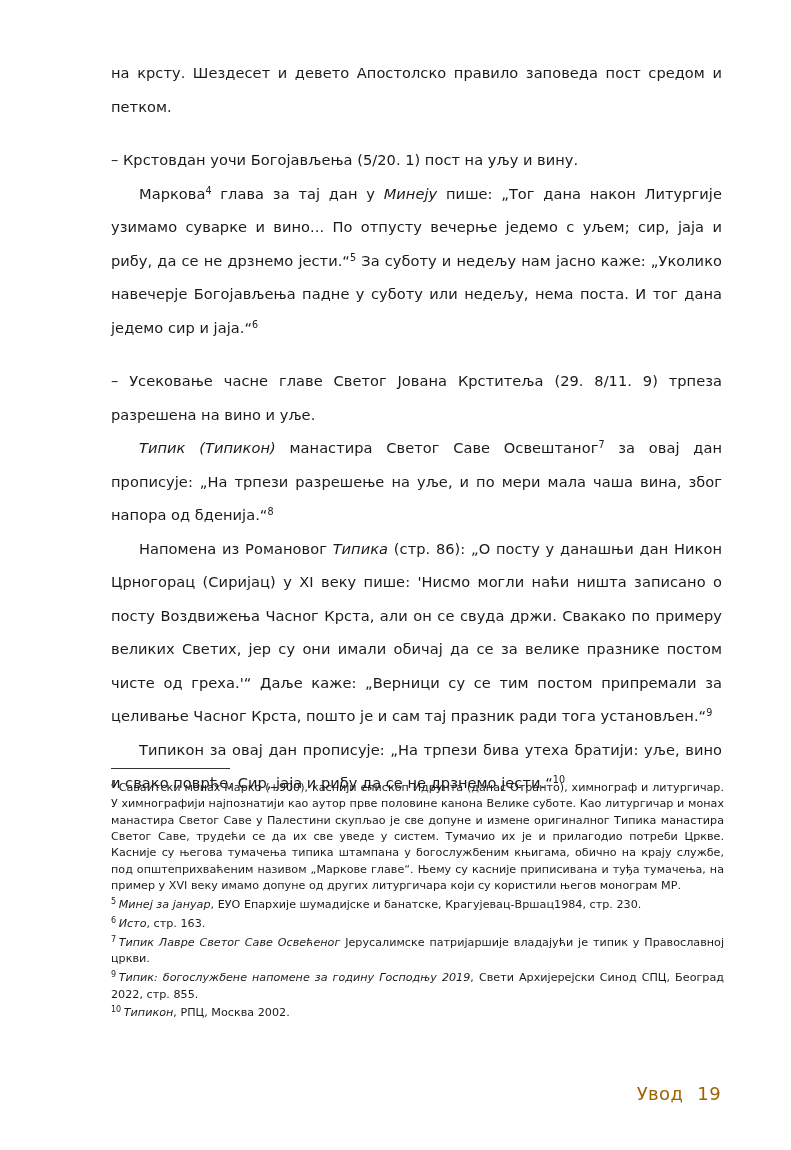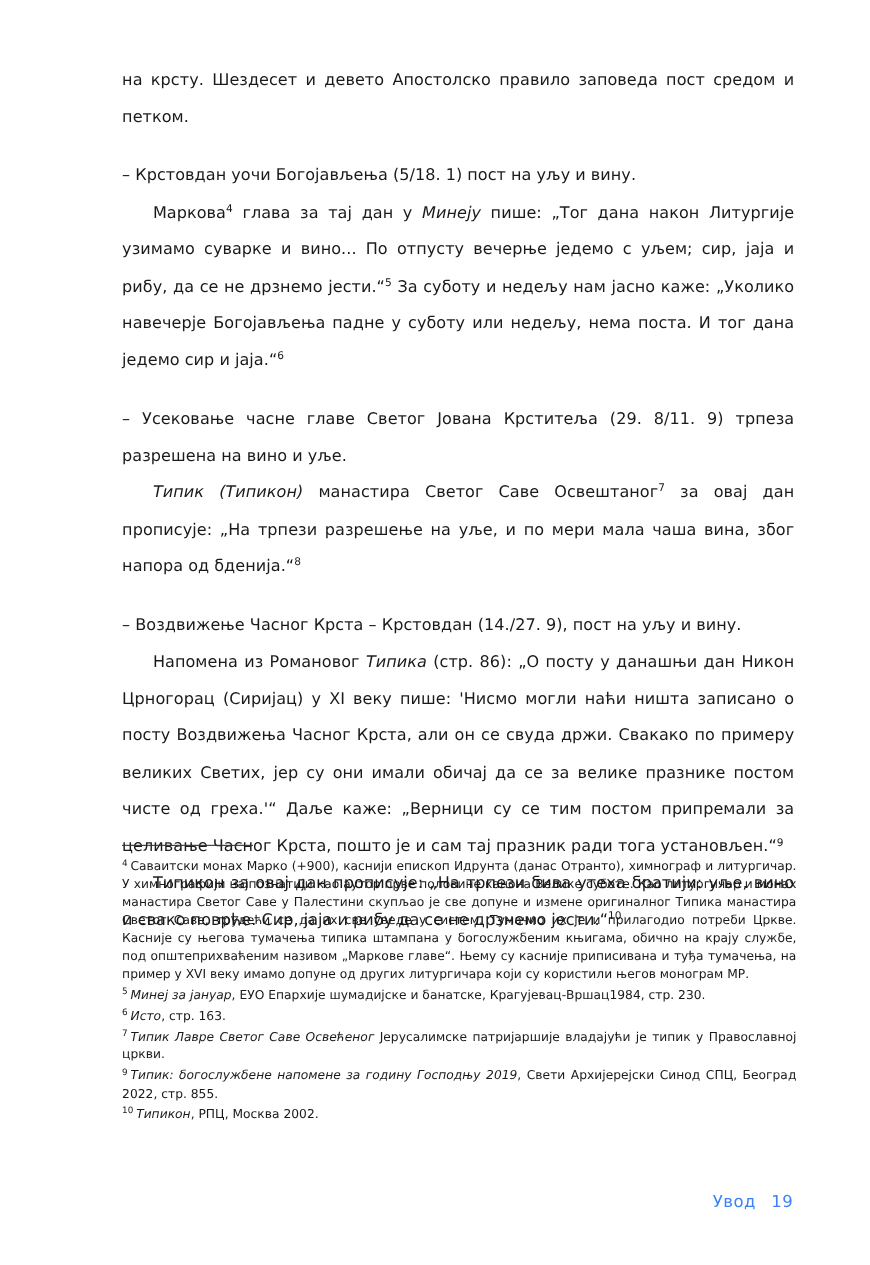--- a/index.html
+++ b/index.html
@@ -95,59 +95,56 @@
   }
   .fn-spaced {
     margin-top: 2.6px;
   }
 
   
   #footer {
     position: absolute;
     right: 86px;
     top: 1083px;
-    font-size: 15px;
+    font-size: 18px;
     letter-spacing: 0.4px;
-    color: #3b82f6;
+    color: #a16207;
     white-space: nowrap;
   }
   #footer .folio {
     margin-left: 14px;
   }
 </style>
 </head>
 <body>
 
 <div id="page">
 
   <div id="body-column">
 
     <p class="para last-line-left">
       <span>на крсту. Шездесет и девето Апостолско правило заповеда пост средом и петком.</span>
     </p>
 
     <p class="para gap-para last-line-left">
-      <span>– Крстовдан уочи Богојављења (5/18. 1) пост на уљу и вину.</span>
+      <span>– Крстовдан уочи Богојављења (5/20. 1) пост на уљу и вину.</span>
     </p>
 
     <p class="para indent last-line-left">
       <span>Маркова</span><sup>4</sup><span> глава за тај дан у </span><em class="ital">Минеју</em><span> пише: „Тог дана након Литургије узимамо суварке и вино... По отпусту вечерње једемо с уљем; сир, јаја и рибу, да се не дрзнемо јести.“</span><sup>5</sup><span> За суботу и недељу нам јасно каже: „Уколико навечерје Богојављења падне у суботу или недељу, нема поста. И тог дана једемо сир и јаја.“</span><sup>6</sup>
     </p>
 
     <p class="para gap-para last-line-left">
       <span>– Усековање часне главе Светог Јована Крститеља (29. 8/11. 9) трпеза разрешена на вино и уље.</span>
     </p>
 
     <p class="para indent last-line-left">
       <em class="ital">Типик (Типикон)</em><span> манастира Светог Саве Освештаног</span><sup>7</sup><span> за овај дан прописује: „На трпези разрешење на уље, и по мери мала чаша вина, због напора од бденија.“</span><sup>8</sup>
     </p>
 
-    <p class="para gap-para last-line-left">
-      <span>– Воздвижење Часног Крста – Крстовдан (14./27. 9), пост на уљу и вину.</span>
-    </p>
 
     <p class="para indent last-line-left">
       <span>Напомена из Романовог </span><em class="ital">Типика</em><span> (стр. 86): „О посту у данашњи дан Никон Црногорац (Сиријац) у XI веку пише: 'Нисмо могли наћи ништа записано о посту Воздвижења Часног Крста, али он се свуда држи. Свакако по примеру великих Светих, јер су они имали обичај да се за велике празнике постом чисте од греха.'“ Даље каже: „Верници су се тим постом припремали за целивање Часног Крста, пошто је и сам тај празник ради тога установљен.“</span><sup>9</sup>
     </p>
 
     <p class="para indent last-line-left">
       <span>Типикон за овај дан прописује: „На трпези бива утеха братији: уље, вино и свако поврће. Сир, јаја и рибу да се не дрзнемо јести.“</span><sup>10</sup>
     </p>
 
   </div>

